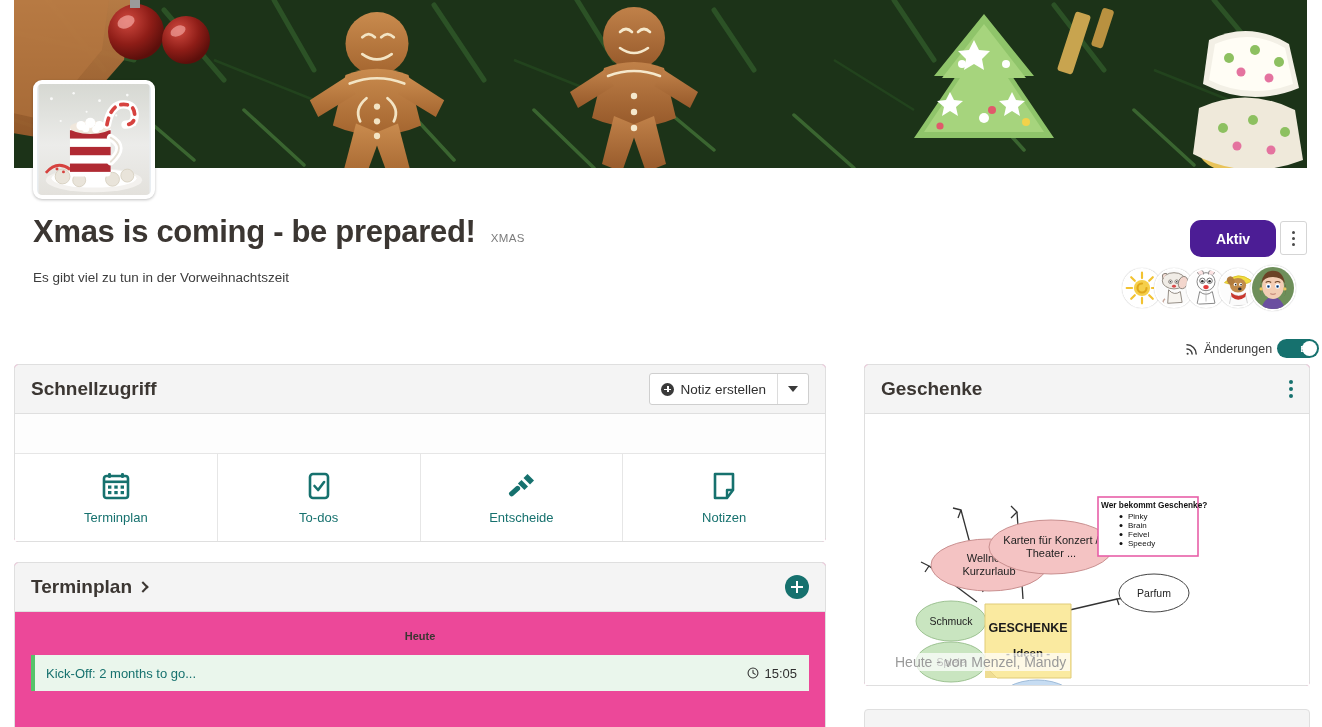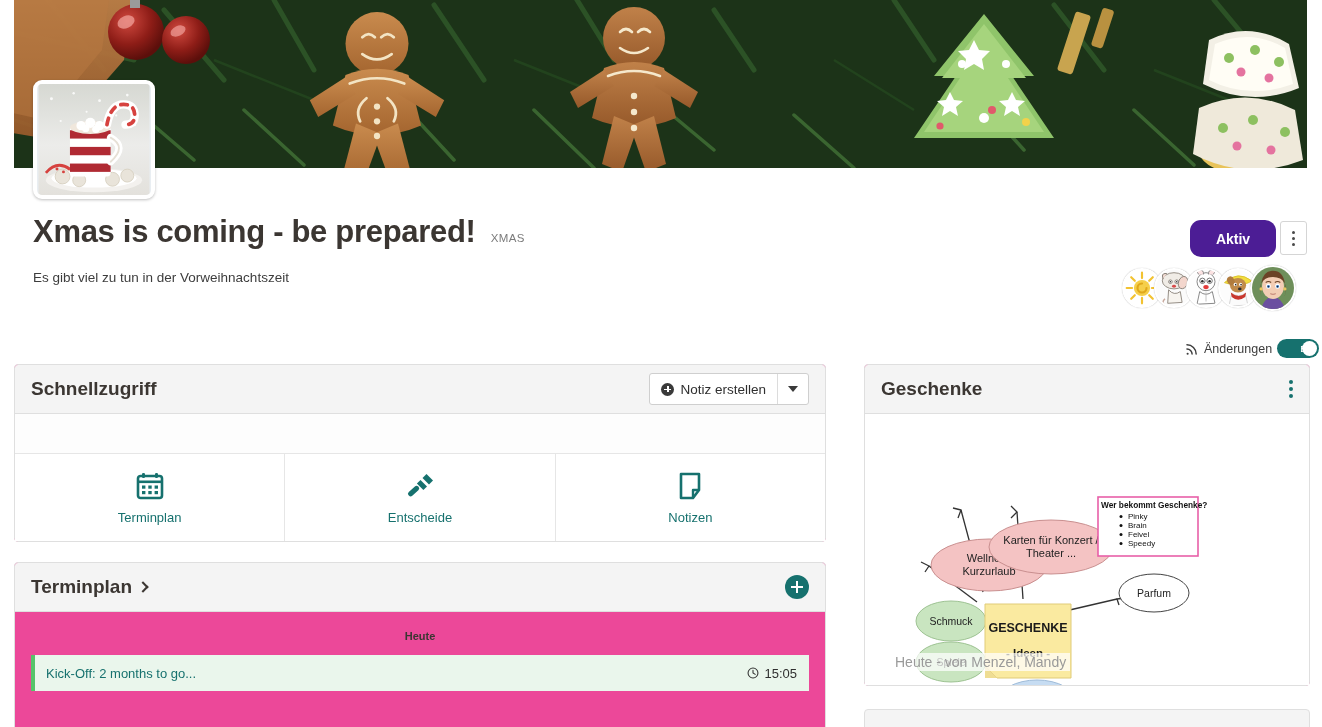--- a/index.html
+++ b/index.html
@@ -613,20 +613,27 @@
             <rect x="13.3" y="14.5" width="3.4" height="3.2"></rect>
             <rect x="19.6" y="14.5" width="3.4" height="3.2"></rect>
           <rect x="7" y="20" width="3.4" height="3.2"></rect>
             <rect x="13.3" y="20" width="3.4" height="3.2"></rect>
             <rect x="19.6" y="20" width="3.4" height="3.2"></rect>
         </g>
       </svg>
       <span class="q-label">Terminplan</span>
     </div>
 
+    <div class="quick-tile">
+      <svg width="30" height="30" viewBox="0 0 30 30" aria-hidden="true">
+        <rect x="6" y="3" width="18" height="24" rx="3" fill="none" stroke="#16716e" stroke-width="2.6"></rect>
+        <path d="M10.5 15 l3.6 4 6-8" fill="none" stroke="#16716e" stroke-width="2.6" stroke-linecap="round" stroke-linejoin="round"></path>
+      </svg>
+      <span class="q-label">To-dos</span>
+    </div>
 
     <div class="quick-tile">
       <svg width="32" height="30" viewBox="0 0 32 30" aria-hidden="true">
         <g fill="#16716e">
           <path d="M22.5 3 l6.5 6.5 -4 4 -6.5 -6.5 Z"></path>
           <path d="M16.5 9 l6.5 6.5 -3.6 3.6 -6.5 -6.5 Z"></path>
           <rect x="3" y="17.5" width="13" height="5.2" rx="2.4" transform="rotate(-42 9.5 20)"></rect>
         </g>
       </svg>
       <span class="q-label">Entscheide</span>

